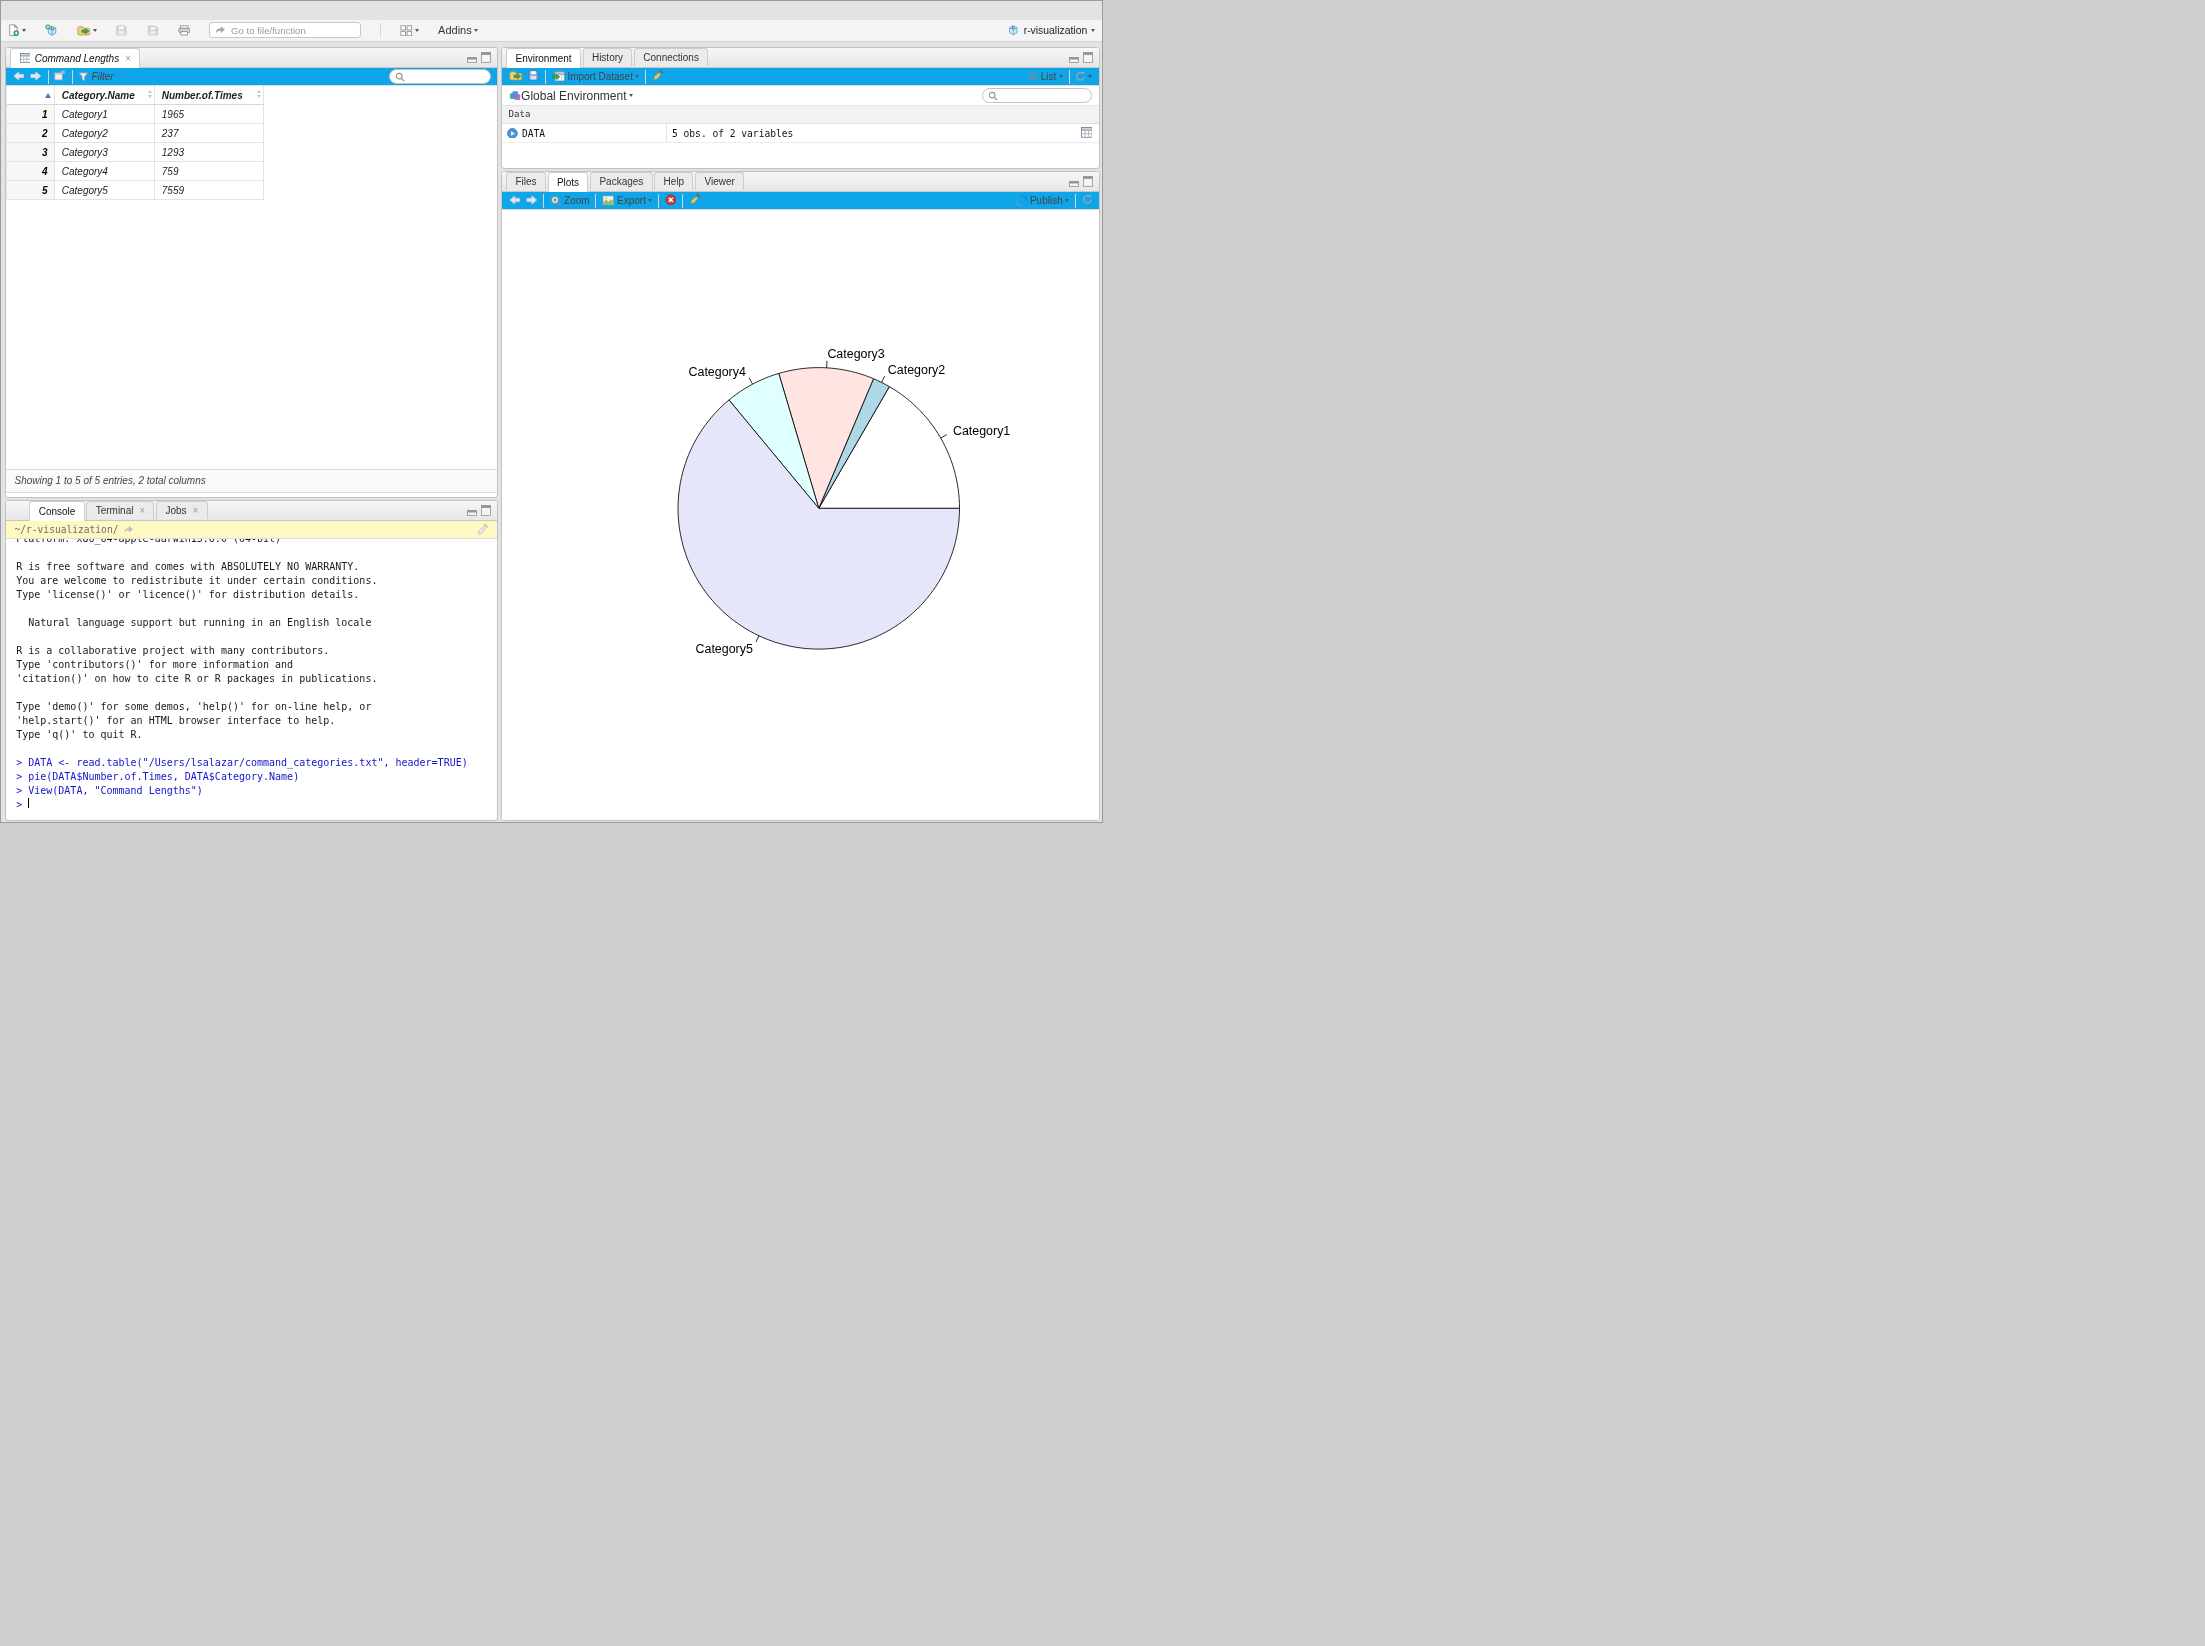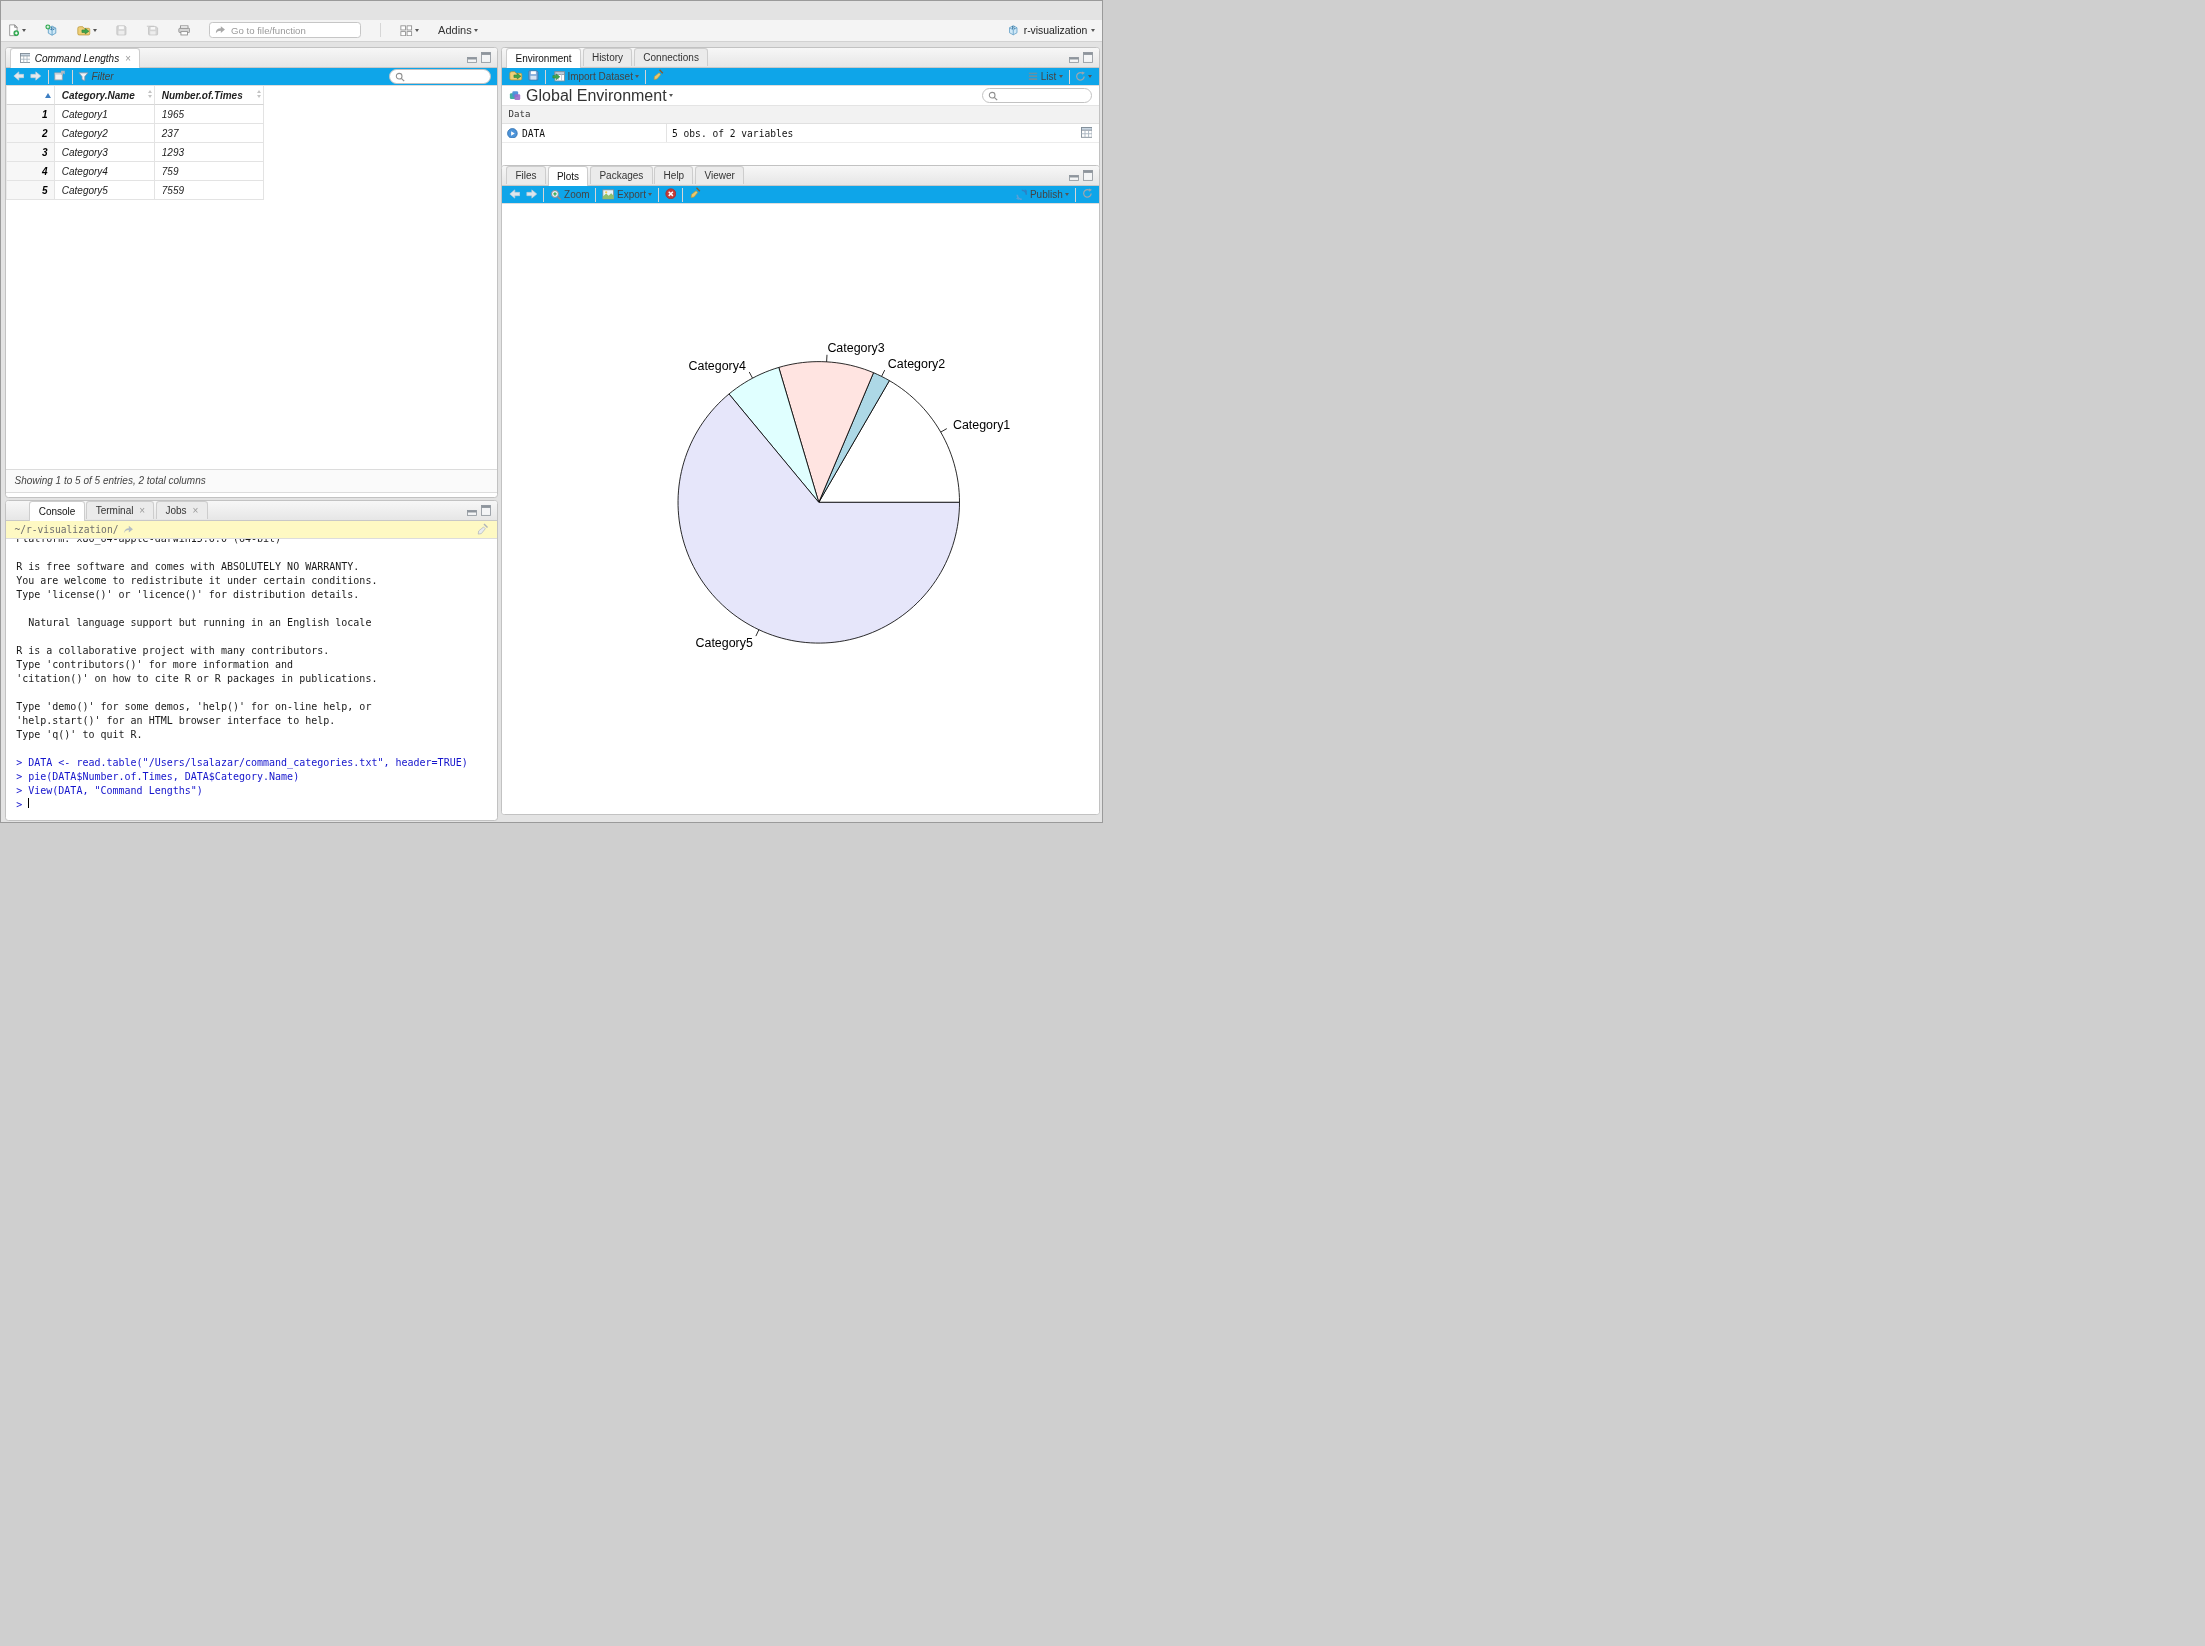--- a/index.html
+++ b/index.html
@@ -44,21 +44,21 @@
   .sortud .dn{border-top:3.3px solid #C4C4C4;}
   .vstatus{position:absolute;left:0;right:0;bottom:4.2px;height:21.6px;line-height:21.6px;background:#FAFAFA;border-top:0.8px solid #DCDCDC;border-bottom:0.8px solid #DCDCDC;font-size:10px;color:#444;padding-left:8.3px;}
   
   .pathbar{height:18.3px;background:#fef9c3;border-bottom:0.8px solid #DDD;display:flex;align-items:center;gap:5px;padding:0 8.3px;font-family:"DejaVu Sans Mono",monospace;font-size:9.6px;color:#6E6E6E;box-sizing:border-box;}
   .console-out{position:absolute;left:0;top:38px;right:0;bottom:0;overflow:hidden;padding-left:10px;}
   .console-inner{margin-top:-7.5px;}
   .cline{font-family:"DejaVu Sans Mono",monospace;font-size:10px;line-height:14px;height:14px;white-space:pre;color:#1a1a1a;}
   .cline.input{color:#1414CC;}
   .cursor{display:inline-block;width:1.2px;height:10px;background:#000;vertical-align:-0.8px;}
   
-  .scope-row{height:19px;display:flex;align-items:center;gap:5px;padding:0 6.6px;border-bottom:0.8px solid #E4E4E4;font-size:16px;color:#333;position:relative;}
+  .scope-row{height:19px;display:flex;align-items:center;padding:0 6.6px;border-bottom:0.8px solid #E4E4E4;font-size:12px;color:#333;position:relative;}
   .sect-row{height:16.6px;line-height:16.6px;background:#F2F2F2;border-bottom:0.8px solid #E0E0E0;font-family:"DejaVu Sans Mono",monospace;font-size:9.1px;color:#333;padding-left:6.6px;}
   .obj-row{height:18.3px;display:flex;align-items:center;border-bottom:0.8px solid #ECECEC;font-family:"DejaVu Sans Mono",monospace;font-size:9.6px;color:#111;position:relative;}
   .obj-name{width:165px;display:flex;align-items:center;gap:4.2px;padding-left:5px;border-right:0.8px solid #E3E3E3;height:100%;box-sizing:border-box;}
   .obj-desc{padding-left:5px;}
   .obj-view{position:absolute;right:6.6px;top:3.3px;}
   
   .plot-area{position:absolute;left:0;top:38px;right:0;bottom:0;background:#fff;}
   .mm svg{display:block;}
 </style>
 </head>
@@ -428,21 +428,21 @@
       <span class="obj-view"><svg width="11.6" height="10.8" viewBox="0 0 13 12">
             <rect x=".5" y=".5" width="12" height="11" fill="#fff" stroke="#7F8B96"></rect>
             <rect x=".5" y=".5" width="12" height="3" fill="#C9D6E2" stroke="#7F8B96"></rect>
             <line x1="4.5" y1="3.5" x2="4.5" y2="11.5" stroke="#A8B4BF"></line>
             <line x1="8.5" y1="3.5" x2="8.5" y2="11.5" stroke="#A8B4BF"></line>
             <line x1=".5" y1="7.5" x2="12.5" y2="7.5" stroke="#A8B4BF"></line>
           </svg></span>
     </div>
   </div>
 
-  <div class="pane" style="left:500px;top:164px;width:599px;height:650px;">
+  <div class="pane" style="left:500px;top:170px;width:599px;height:650px;">
     <div class="tabstrip">
       <div style="display:flex;" id="plots-tabs">
           <div class="tab">
             <span>Files</span>
           </div>
           <div class="tab active">
             <span>Plots</span>
           </div>
           <div class="tab">
             <span>Packages</span>

